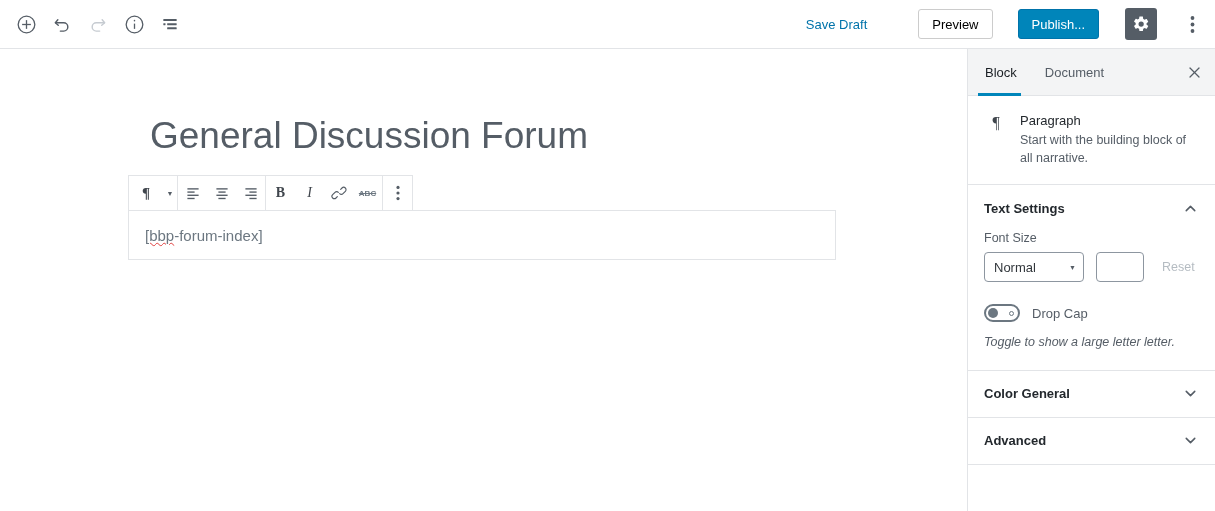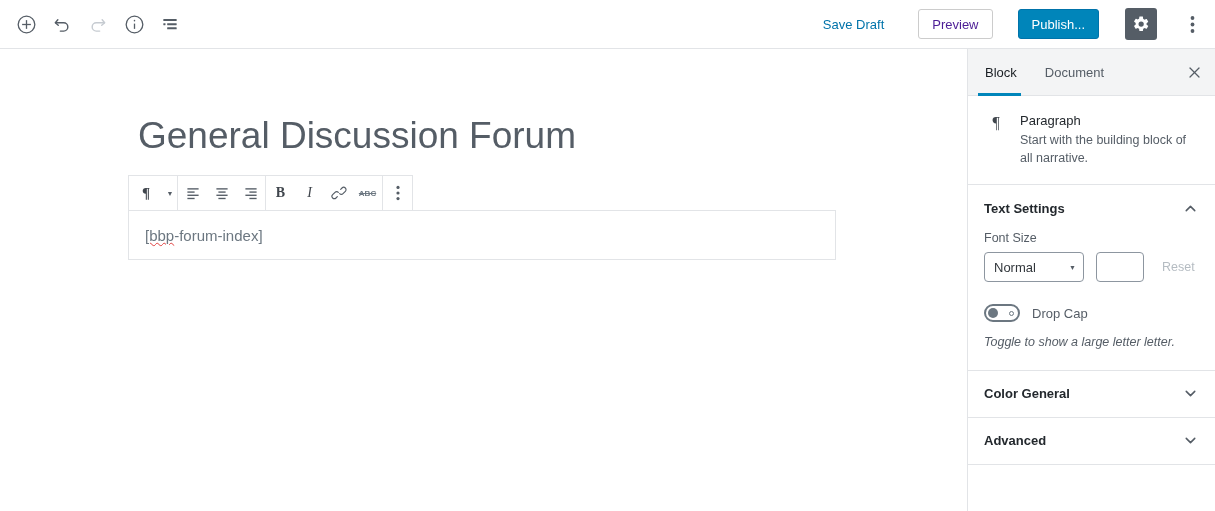--- a/index.html
+++ b/index.html
@@ -50,29 +50,30 @@
     color: #0073aa;
     font-size: 13px;
     background: none; border: none;
     cursor: pointer;
     padding: 6px 10px;
     margin-right: 8px;
     font-family: "Liberation Sans", sans-serif;
   }
   .preview-btn {
     font-size: 13px;
-    color: #4c1d95;
+    color: #000000;
     background: #ffffff;
     border: 1px solid #cccccc;
     border-radius: 3px;
     padding: 6px 13px;
     cursor: pointer;
     height: 30px;
     font-family: "Liberation Sans", sans-serif;
     margin-right: 9px;
+    margin-left: 17px;
   }
   .publish-btn {
     font-size: 13px;
     color: #ffffff;
     background: #0085ba;
     border: 1px solid #0073aa;
     border-radius: 3px;
     padding: 6px 13px;
     cursor: pointer;
     height: 30px;
@@ -101,21 +102,21 @@
   .editor {
     position: absolute;
     top: 49px; left: 0;
     width: 967px;
     height: 462px;
     background: #ffffff;
     overflow: hidden;
   }
   .post-title {
     position: absolute;
-    left: 138px;
+    left: 150px;
     top: 66px;
     font-size: 37px;
     font-weight: 300;
     color: #555d66;
     letter-spacing: 0px;
     white-space: nowrap;
     font-family: "Liberation Sans", sans-serif;
   }
 
   

